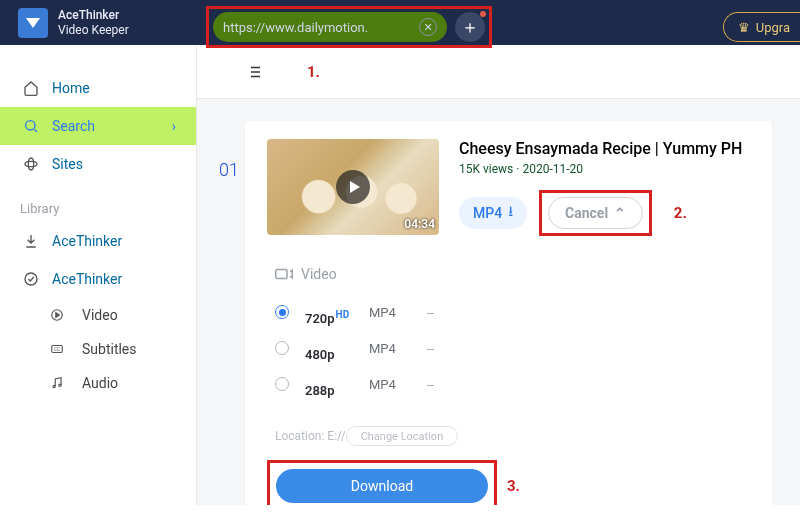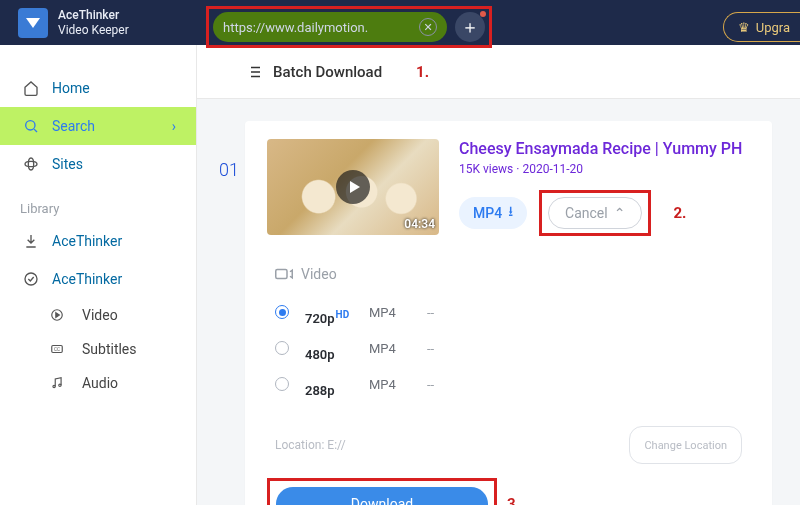--- a/index.html
+++ b/index.html
@@ -36,45 +36,45 @@
 
 .card { margin: 22px 28px 0 48px; background: #fff; border-radius: 4px; padding: 18px 22px 22px 22px; position: relative; box-shadow: 0 1px 2px rgba(0,0,0,0.04); }
 .num01 { position: absolute; left: -26px; top: 38px; color: #1d4ed8; font-size: 18px; font-weight: 300; }
 .toprow { display: flex; }
 .thumb { width: 172px; height: 96px; border-radius: 4px; background: linear-gradient(135deg, #d8b887 0%, #c9a86a 40%, #e8dcc0 60%, #d8b887 100%); position: relative; overflow: hidden; }
 .thumb::before { content:""; position:absolute; inset:0; background: radial-gradient(circle at 30% 60%, #f4e8d0 12%, transparent 13%), radial-gradient(circle at 55% 55%, #f4e8d0 14%, transparent 15%), radial-gradient(circle at 78% 62%, #f4e8d0 10%, transparent 11%); }
 .play-ov { position: absolute; left: 50%; top: 50%; transform: translate(-50%,-50%); width: 34px; height: 34px; border-radius: 50%; background: rgba(20,20,20,0.65); display: flex; align-items: center; justify-content: center; }
 .play-ov::after { content:""; border-left: 10px solid #fff; border-top: 6px solid transparent; border-bottom: 6px solid transparent; margin-left: 3px; }
 .dur { position: absolute; right: 4px; bottom: 4px; color: #fff; font-size: 12px; font-weight: 600; text-shadow: 0 0 3px #000; }
 .meta { margin-left: 20px; flex: 1; }
-.title { font-size: 16px; color: #6d28d9; font-weight: 500; }
-.sub { color: #6d28d9; font-size: 12px; margin-top: 4px; }
+.title { font-size: 16px; color: #000000; font-weight: 500; }
+.sub { color: #14532d; font-size: 12px; margin-top: 4px; }
 .pill-row { display: flex; align-items: center; margin-top: 14px; gap: 12px; }
 .pill-mp4 { height: 32px; padding: 0 14px; border-radius: 16px; background: #eaf3ff; color: #2d7bf0; font-size: 14px; font-weight: 500; display: inline-flex; align-items: center; cursor: pointer; }
 .pill-mp4 .dl-ico { margin-left: 6px; font-size: 14px; }
 .pill-cancel { height: 32px; padding: 0 16px; border-radius: 16px; border: 1px solid #d0d4db; color: #9aa0a8; font-size: 14px; display: inline-flex; align-items: center; cursor: pointer; }
-.cancel-box { border: 3px solid #d82020; padding: 4px 6px; display: inline-flex; }
+.cancel-box { border: 3px solid #d82020; padding: 4px 6px; display: inline-flex; font-weight: bold; }
 .anno2 { margin-left: 10px; align-self: center; }
 .anno2b { color: #c81e1e; font-weight: 700; font-size: 15px; }
 
 .vsection { margin-top: 30px; }
 .vhead { color: #9aa0a8; font-size: 14px; margin-bottom: 12px; margin-left: 8px; display: flex; align-items: center; }
 .vhead-ico { margin-right: 8px; }
 .opt-row { display: flex; align-items: center; height: 36px; margin-left: 8px; font-size: 13px; }
 .radio { width: 14px; height: 14px; border: 1.5px solid #b0b6c0; border-radius: 50%; margin-right: 16px; display: inline-flex; align-items: center; justify-content: center; cursor: pointer; }
 .radio.sel { border-color: #2d7bf0; }
 .radio.sel::after { content:""; width: 7px; height: 7px; background: #2d7bf0; border-radius: 50%; }
 .res { width: 64px; font-weight: 600; color: #2a2d33; position: relative; margin-top: 12px; }
 .hd { color: #2d7bf0; font-size: 10px; font-weight: 700; position: relative; top: -5px; left: 1px; }
 .fmt { width: 58px; color: #6b6f77; }
 .size { color: #9aa0a8; }
 
-.loc-row { display: flex; align-items: center; justify-content: space-between; margin: 24px 8px 0 8px; }
+.loc-row { display: flex; align-items: center; margin: 24px 8px 0 8px; }
 .loc-txt { color: #b8bcc4; font-size: 12px; }
-.chg-loc { height: 38px; padding: 0 14px; border: 1px solid #e0e3e8; border-radius: 13px; color: #b8bcc4; font-size: 11px; display: inline-flex; align-items: center; cursor: pointer; }
+.chg-loc { height: 20px; padding: 0 14px; border: 1px solid #e0e3e8; border-radius: 13px; color: #b8bcc4; font-size: 11px; display: inline-flex; align-items: center; cursor: pointer; }
 
 .dl-row { margin: 14px 0 0 0; display: flex; align-items: center; }
 .dl-box { border: 3px solid #d82020; padding: 6px; }
 .dl-btn { width: 212px; height: 34px; background: #3a8be8; color: #fff; border-radius: 17px; display: flex; align-items: center; justify-content: center; font-size: 14px; cursor: pointer; }
 .anno3 { margin-left: 10px; color: #c81e1e; font-weight: 700; font-size: 15px; }
 
 svg { display: block; }
 </style>
 </head>
 <body>
@@ -177,21 +177,20 @@
     </div>
   </div>
 
   <div class="main">
     <div class="batch-row">
       <span class="batch-ico">
           <svg width="18" height="18" viewBox="0 0 24 24" fill="none" stroke="#333" stroke-width="2">
             <path d="M8 6h12M8 12h12M8 18h12M4 6h.01M4 12h.01M4 18h.01"></path>
           </svg>
         </span>
-      <span>Batch Download</span>
       <span class="anno anno1">1.</span>
     </div>
 
     <div class="card">
       <div class="num01">01</div>
       <div class="toprow">
         <div class="thumb">
           <div class="play-ov"></div>
           <div class="dur">04:34</div>
         </div>

